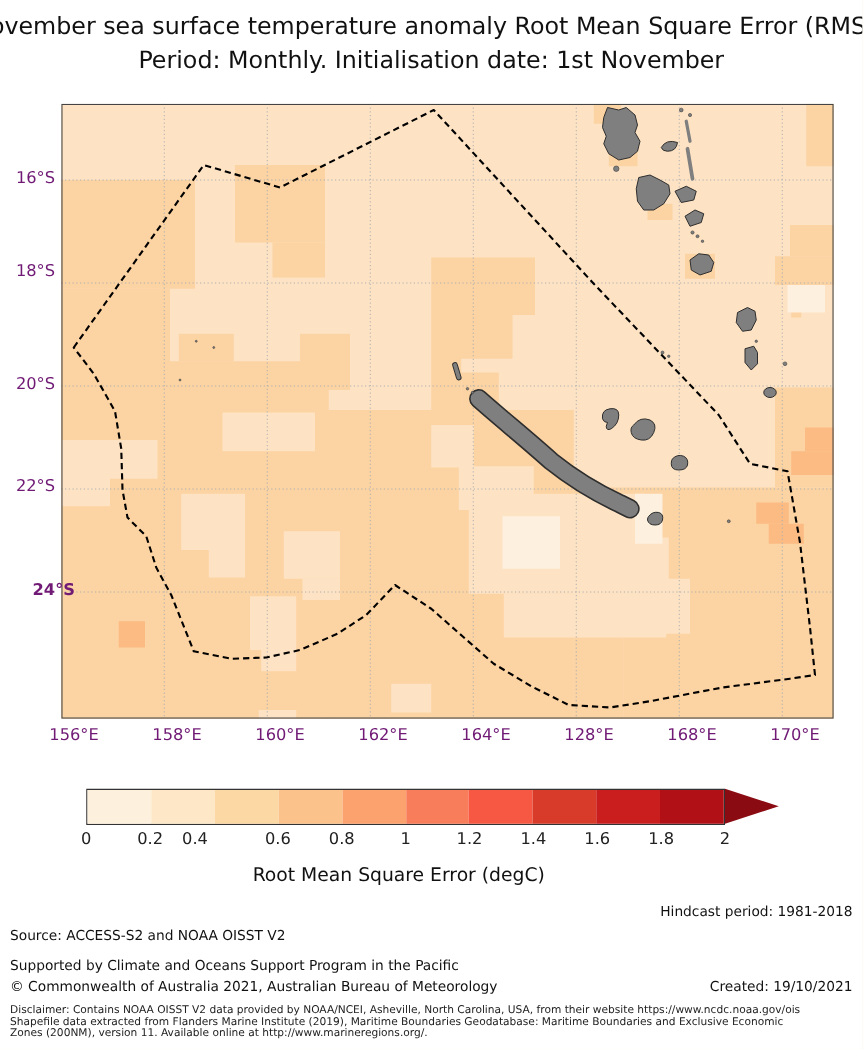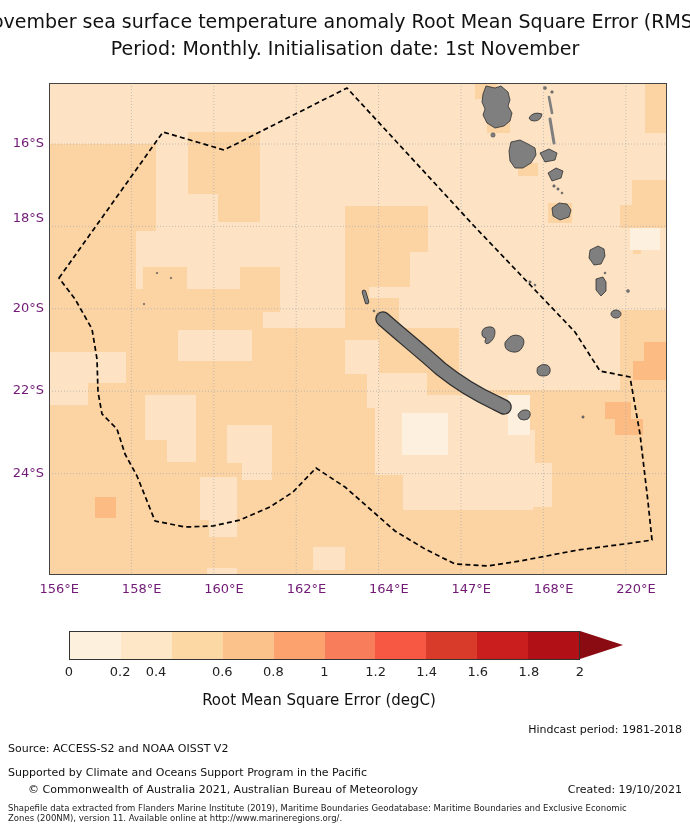--- a/index.html
+++ b/index.html
@@ -138,31 +138,31 @@
         <path d="M10,195 L114,49 L175,67 L298,5 L426,144 L526,249 L551,288 L581,294 L591,351 L599,419 L603,457 L583,460 L529,467 L471,478 L439,483 L406,481 L376,466 L346,448 L321,426 L296,404 L267,385 L244,409 L221,424 L191,437 L164,443 L136,444 L106,438 L96,413 L88,393 L76,371 L68,346 L53,331 L49,309 L48,276 L43,246 L26,216 Z" fill="none" stroke="#000000" stroke-width="1.7" stroke-dasharray="5 3.2" stroke-linejoin="round"></path>
         <rect x="0.5" y="0.5" width="617" height="491" fill="none" stroke="#444444" stroke-width="1"></rect>
       </svg>
   </div>
 
   <div id="lat-labels">
       <div class="axis-label lat-label" style="left: 4px; top: 135px;">16°S</div>
       <div class="axis-label lat-label" style="left: 4px; top: 210px;">18°S</div>
       <div class="axis-label lat-label" style="left: 4px; top: 299.8px;">20°S</div>
       <div class="axis-label lat-label" style="left: 4px; top: 382.2px;">22°S</div>
-      <div class="axis-label lat-label" style="left: 4px; top: 464.6px;">24°S</div>
+      <div class="axis-label lat-label" style="left: 20px; top: 464.6px; font-weight: bold;">24°S</div>
     </div>
   <div id="lon-labels">
       <div class="axis-label lon-label" style="left: 19px;">156°E</div>
       <div class="axis-label lon-label" style="left: 101.4px;">158°E</div>
       <div class="axis-label lon-label" style="left: 183.8px;">160°E</div>
       <div class="axis-label lon-label" style="left: 266.2px;">162°E</div>
       <div class="axis-label lon-label" style="left: 348.6px;">164°E</div>
-      <div class="axis-label lon-label" style="left: 431px;">147°E</div>
+      <div class="axis-label lon-label" style="left: 431px;">128°E</div>
       <div class="axis-label lon-label" style="left: 513.4px;">168°E</div>
-      <div class="axis-label lon-label" style="left: 595.8px;">220°E</div>
+      <div class="axis-label lon-label" style="left: 595.8px;">170°E</div>
     </div>
 
   <div class="cb-wrap">
     <div class="cb-bar" id="cb-bar">
         <div class="cb-seg" style="background: rgb(253, 241, 222);"></div>
         <div class="cb-seg" style="background: rgb(253, 231, 198);"></div>
         <div class="cb-seg" style="background: rgb(252, 216, 164);"></div>
         <div class="cb-seg" style="background: rgb(251, 194, 139);"></div>
         <div class="cb-seg" style="background: rgb(251, 162, 110);"></div>
         <div class="cb-seg" style="background: rgb(248, 125, 90);"></div>
@@ -184,21 +184,22 @@
       <div class="cb-tick" style="left: 404.7px;">1.4</div>
       <div class="cb-tick" style="left: 455.8px;">1.6</div>
       <div class="cb-tick" style="left: 506.9px; text-align: center;">1.8</div>
       <div class="cb-tick" style="left: 558px;">2</div>
     </div>
   <div class="cb-label">Root Mean Square Error (degC)</div>
 
   <div class="foot" style="top:742px;">Source: ACCESS-S2 and NOAA OISST V2</div>
   <div class="foot" style="top:766px;">Supported by Climate and Oceans Support Program in the Pacific</div>
   <div class="foot-right" style="top:723px;">Hindcast period: 1981-2018</div>
-  <div class="foot" style="top:783px;margin-left:20px;">© Commonwealth of Australia 2021, Australian Bureau of Meteorology</div>
+  <div class="foot" style="top:783px;">© Commonwealth of Australia 2021, Australian Bureau of Meteorology</div>
   <div class="foot-right" style="top:783px;">Created: 19/10/2021</div>
 
   <div class="disclaimer">
+    <div>Disclaimer: Contains NOAA OISST V2 data provided by NOAA/NCEI, Asheville, North Carolina, USA, from their website https://www.ncdc.noaa.gov/ois</div>
     <div>Shapefile data extracted from Flanders Marine Institute (2019), Maritime Boundaries Geodatabase: Maritime Boundaries and Exclusive Economic</div>
     <div>Zones (200NM), version 11. Available online at http://www.marineregions.org/.</div>
   </div>
 
 </div>
 
 </body></html>

